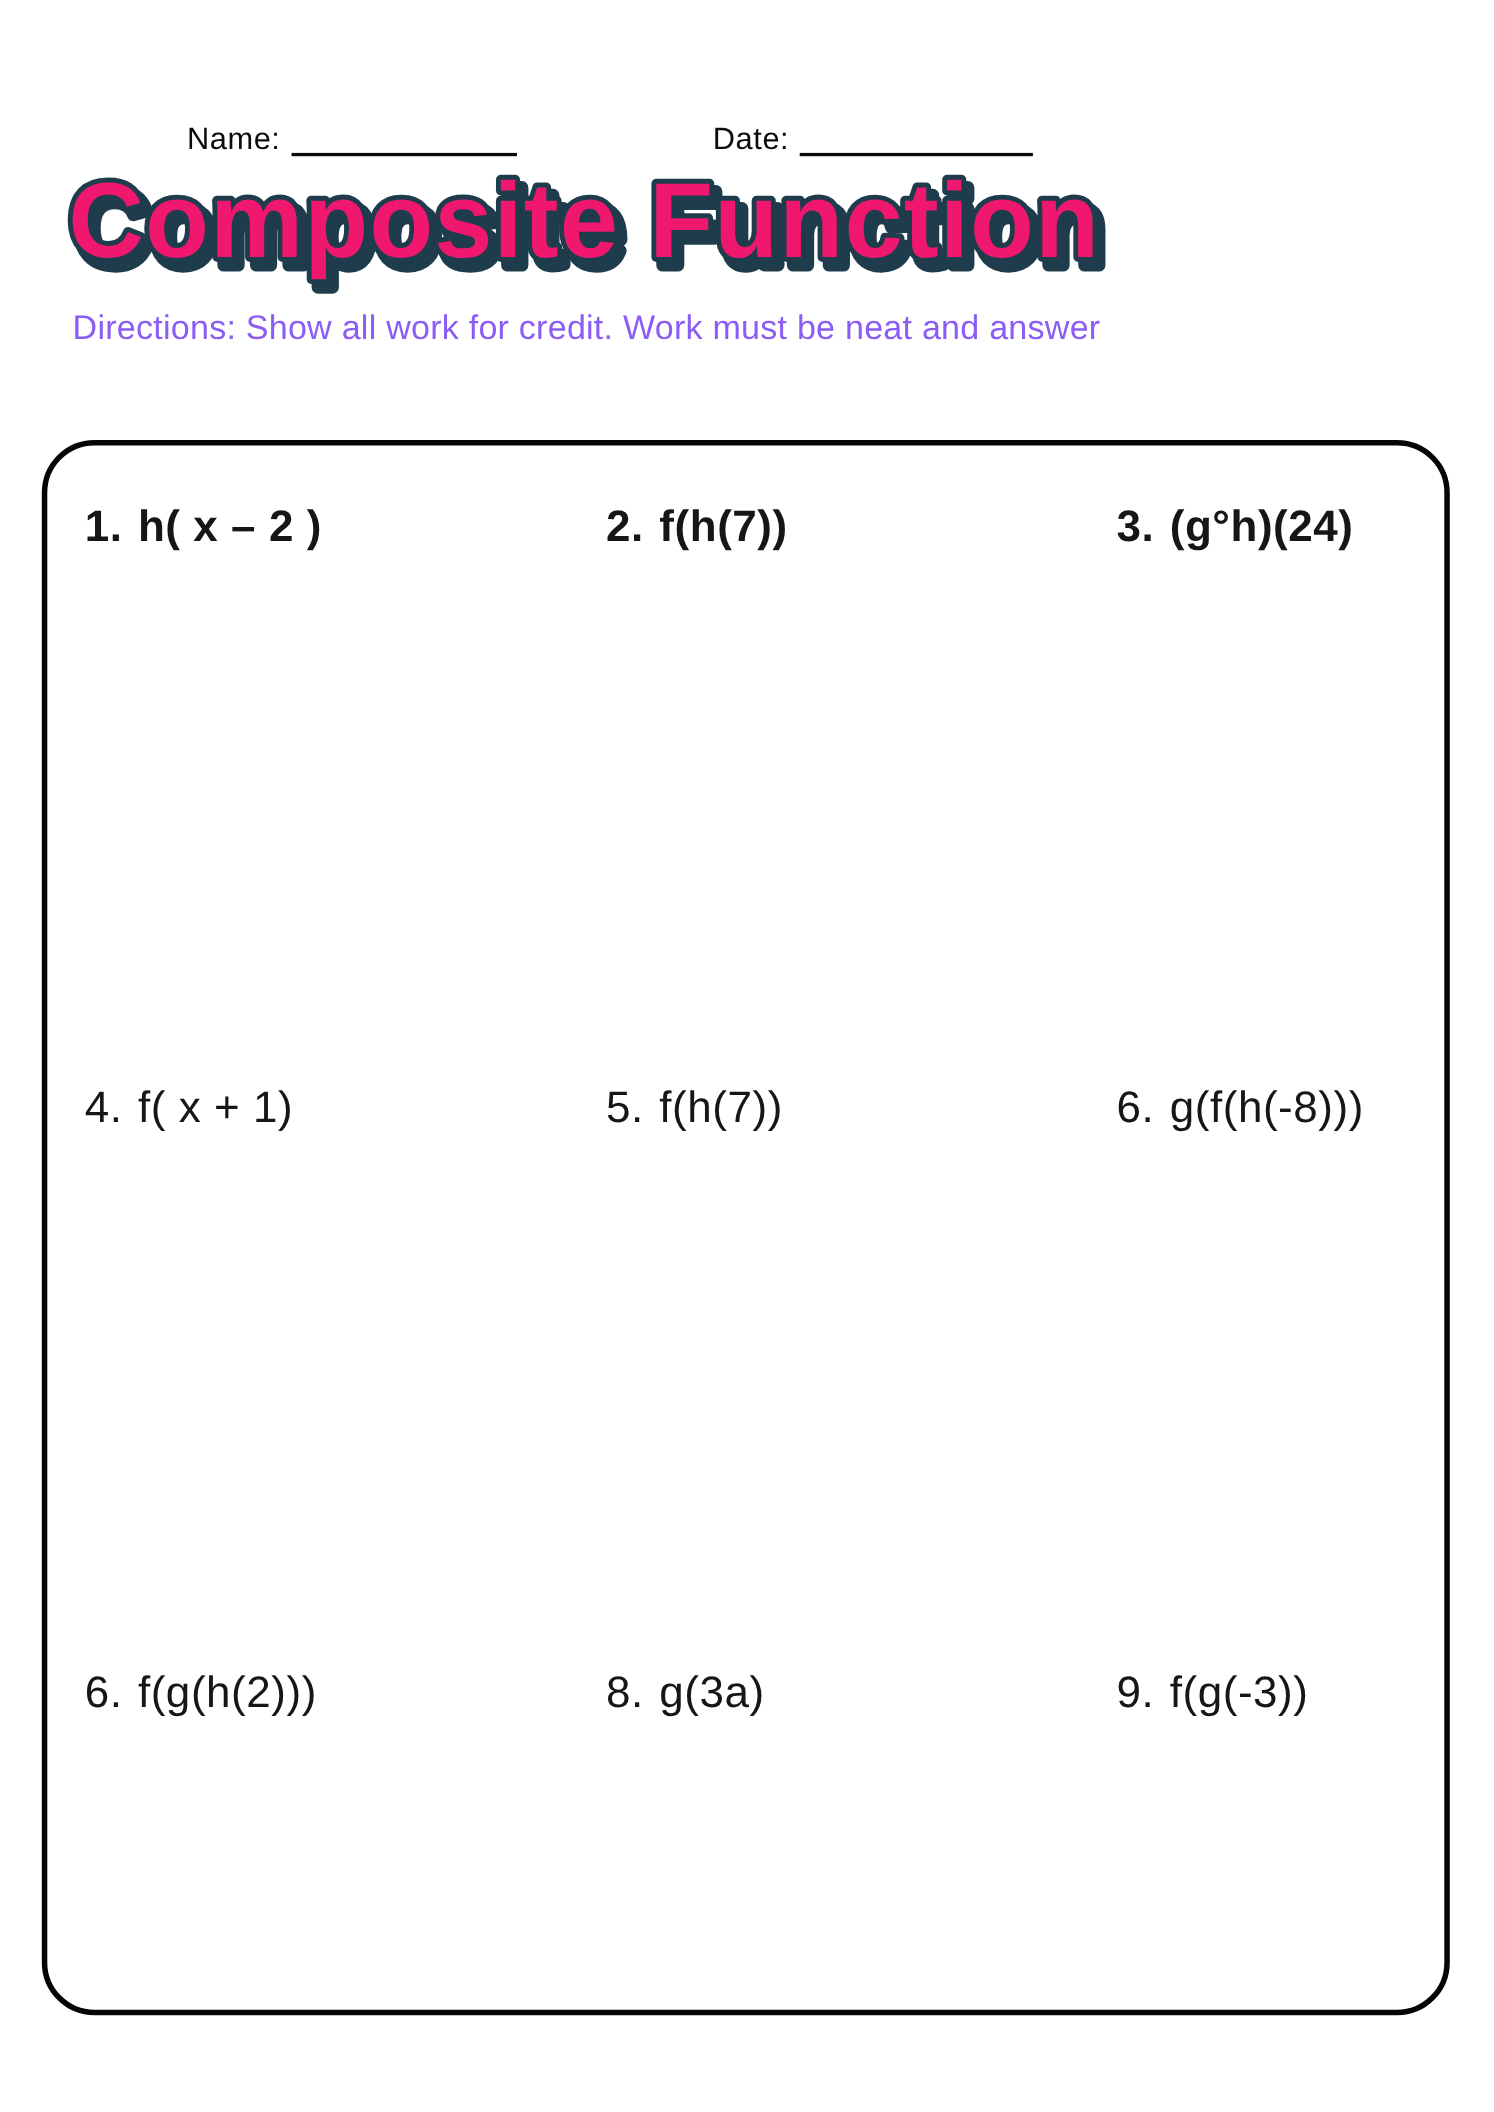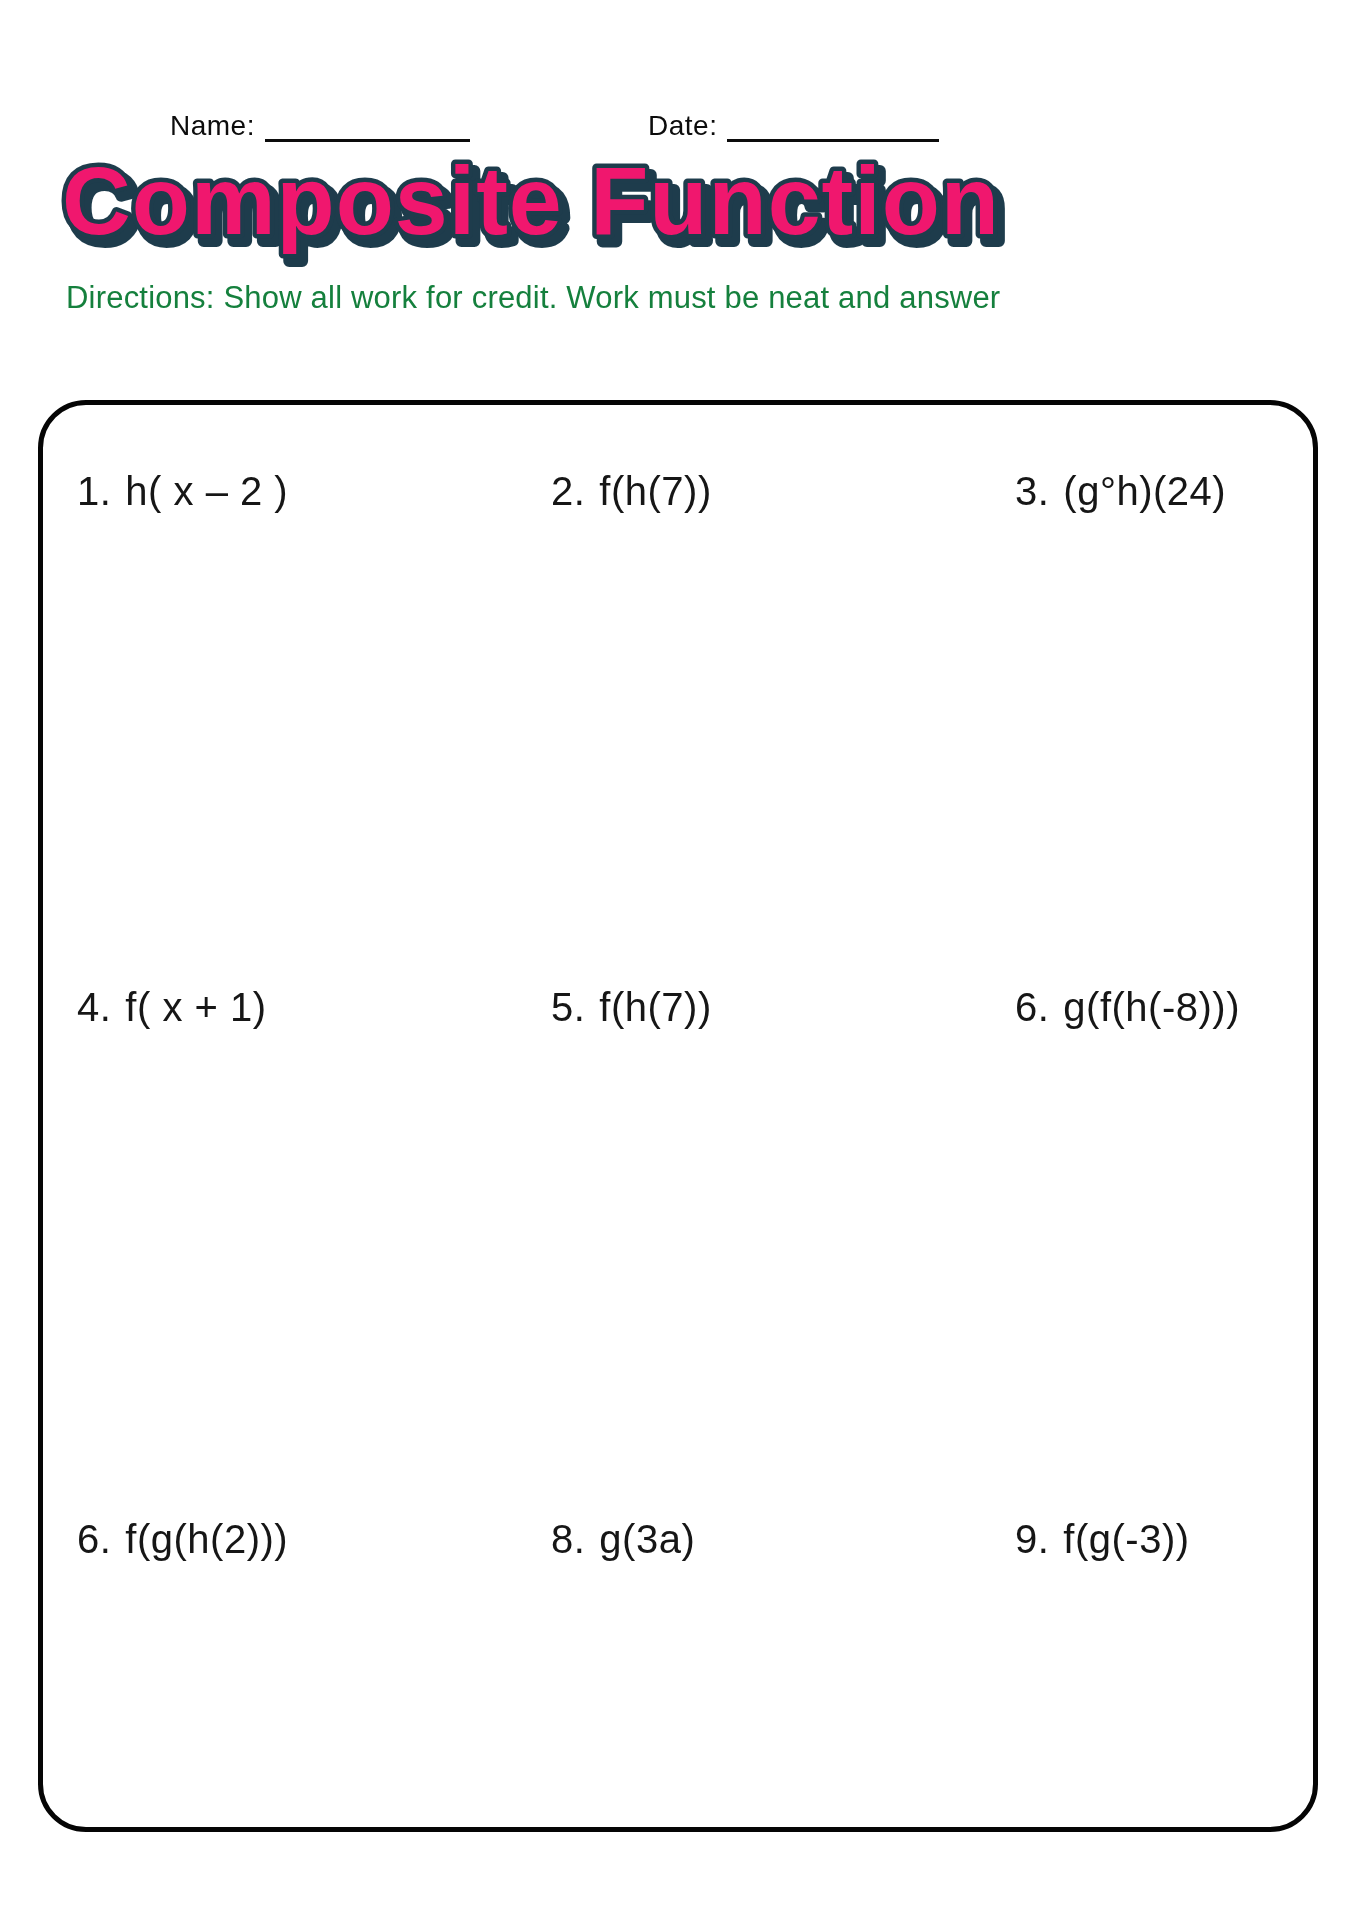--- a/index.html
+++ b/index.html
@@ -35,21 +35,21 @@
   .title-shadow { fill: #1E3C4C; stroke: #1E3C4C; stroke-width: 12px; stroke-linejoin: round; }
   .title-main  { fill: #F0176E; stroke: #1E3C4C; stroke-width: 9px; stroke-linejoin: round; paint-order: stroke fill; }
 
   
   .directions {
     position: absolute;
     left: 66px;
     top: 278px;
     font-size: 31px;
     line-height: 39px;
-    color: #15803d;
+    color: #8b5cf6;
     letter-spacing: 0.2px;
   }
   .directions span { display: block; }
 
   
   .problems-box {
     position: absolute;
     left: 38px;
     top: 400px;
     width: 1280px;
@@ -63,21 +63,21 @@
     font-size: 40px;
     color: #161616;
     white-space: nowrap;
     letter-spacing: 0.5px;
   }
   .problem .p-num { margin-right: 14px; }
   
   .col-1 { left: 34px; }
   .col-2 { left: 508px; }
   .col-3 { left: 972px; }
-  .row-1 { top: 64px; }
+  .row-1 { top: 52px; font-weight: bold; }
   .row-2 { top: 580px; }
   .row-3 { top: 1112px; text-align: center; }
 </style>
 </head>
 <body>
 
 <div class="page">
 
   <div class="field name-field">
     <span class="field-label">Name:</span>

